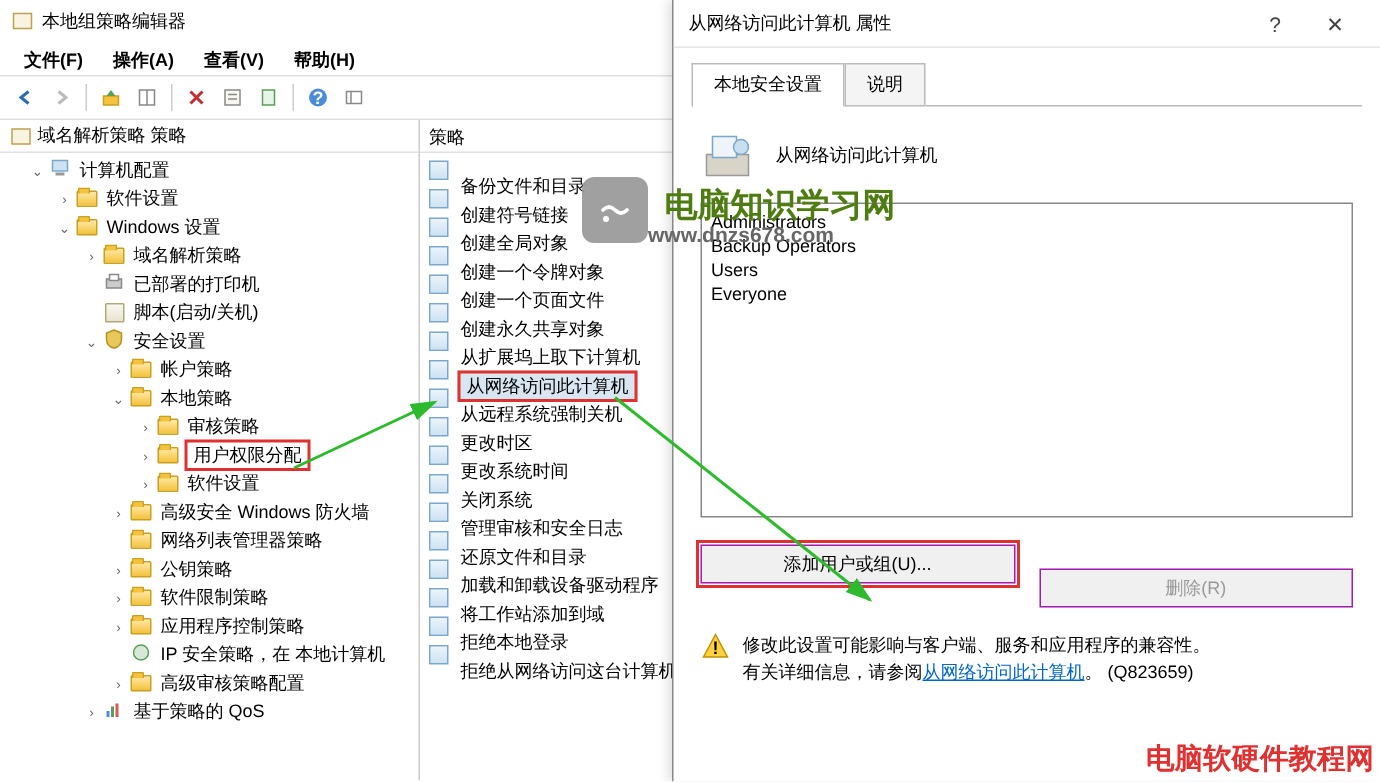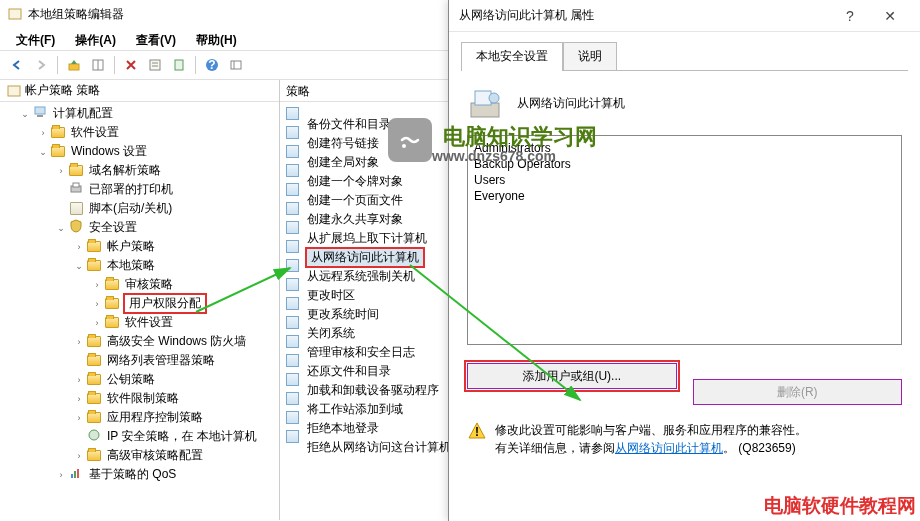--- a/index.html
+++ b/index.html
@@ -156,21 +156,21 @@
   </div>
 
   <div class="content">
     <div class="tree-panel">
       <div class="tree-header">
         <span class="tree-icon">
             <svg width="14" height="14">
               <rect x="1" y="2" width="12" height="10" fill="#f8f4e0" stroke="#c0a050"></rect>
             </svg>
           </span>
-        <span>帐户策略 策略</span>
+        <span>域名解析策略 策略</span>
       </div>
       <div class="tree-body" id="tree-body">
           <div class="tree-node indent-1">
             <span class="tree-expand">⌄</span>
             <span class="tree-icon">
               <span><svg width="14" height="14">
                   <rect x="2" y="2" width="10" height="7" fill="#cde2f2" stroke="#7aa8cc"></rect>
                   <rect x="4" y="10" width="6" height="2" fill="#999"></rect>
                 </svg></span>
             </span>

